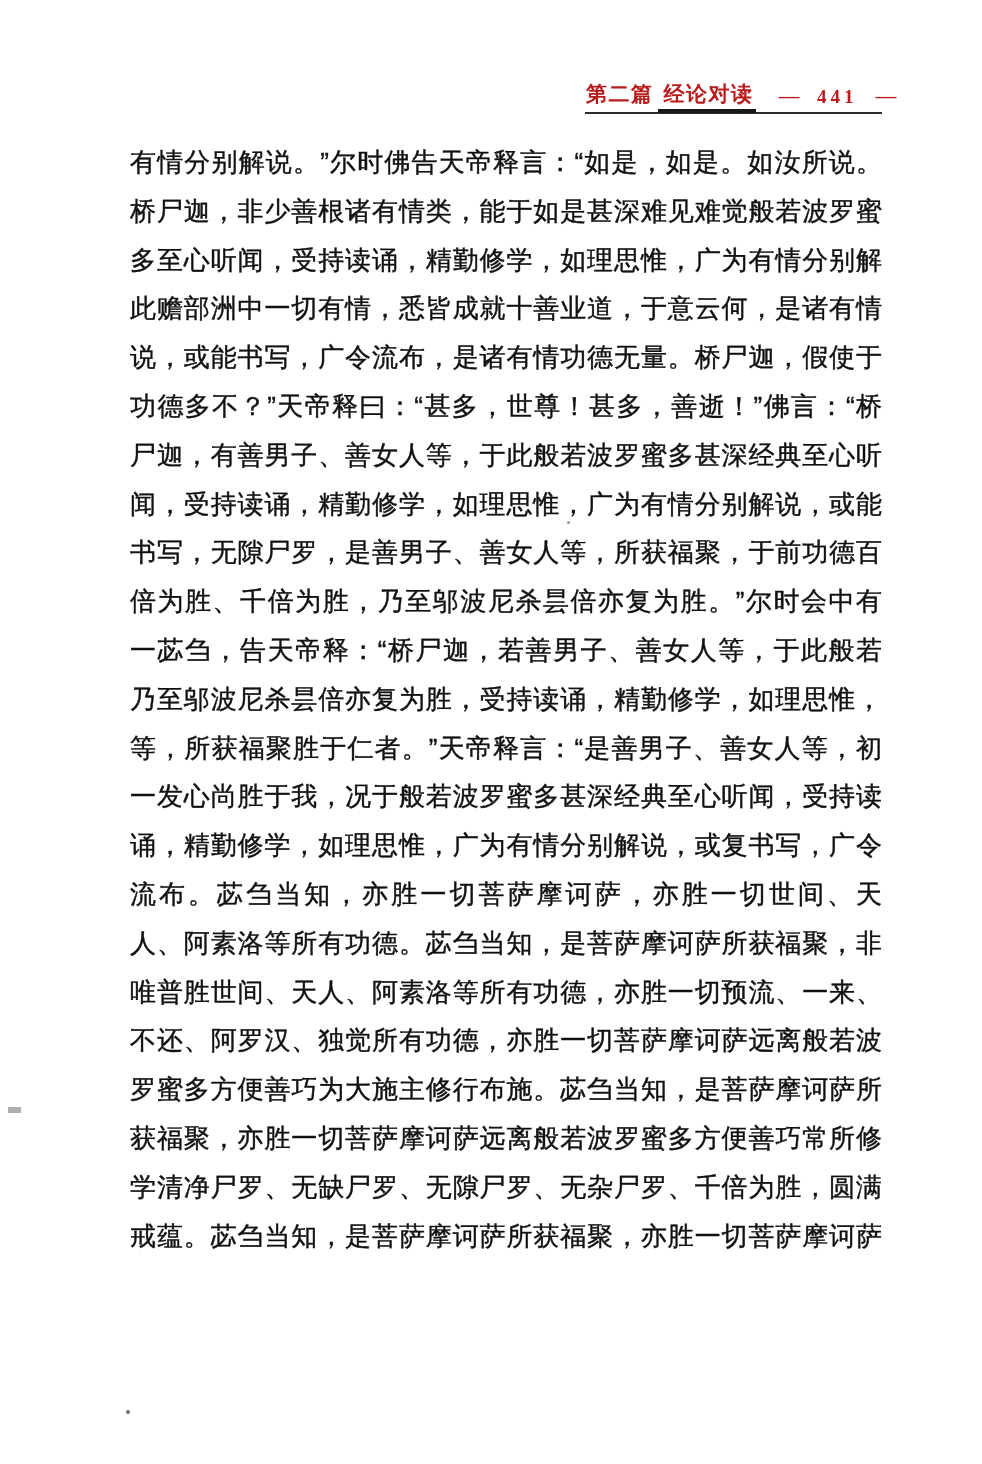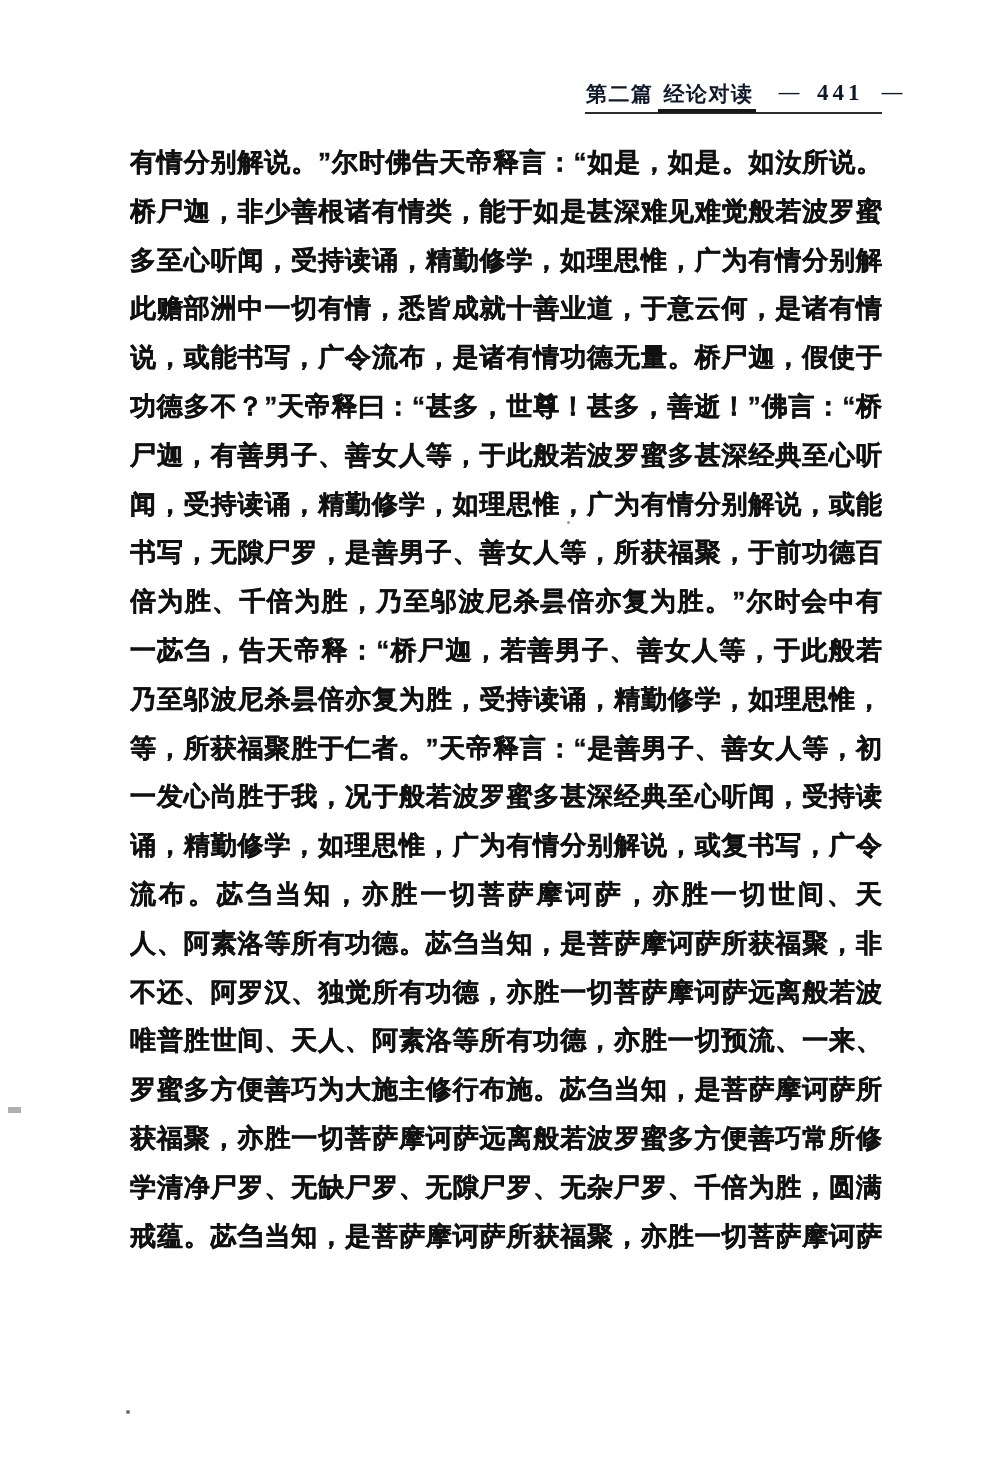--- a/index.html
+++ b/index.html
@@ -16,34 +16,34 @@
     font-family: "Liberation Sans", sans-serif;
     color: #151515;
   }
   
   .header {
     position: absolute;
     top: 80px;
     left: 586px;
     width: 300px;
     display: flex;
-    align-items: flex-start;
+    align-items: flex-end;
     font-weight: 700;
     font-size: 21px;
     letter-spacing: 1.5px;
-    color: #0f172a;
+    color: #b91c1c;
     white-space: nowrap;
   }
   .header .section { margin-right: 10px; }
   .header .title   { margin-right: 25px; }
   .header .dash-l  { margin-right: 16px; font-weight: 400; }
   .header .pageno  {
     margin-right: 18px;
     font-family: "Liberation Serif", serif;
-    font-size: 23px;
+    font-size: 19px;
     letter-spacing: 4px;
     font-weight: 600;
   }
   .header .dash-r  { font-weight: 400; }
   .rule-thin {
     position: absolute;
     left: 585px;
     top: 112px;
     width: 297px;
     height: 2px;
@@ -57,21 +57,21 @@
     height: 4px;
     background: #181818;
   }
   
   .body-text {
     position: absolute;
     left: 130px;
     top: 138px;
     width: 752px;
     font-size: 26px;
-    font-weight: 700;
+    font-weight: 400;
     line-height: 48.8px;
     color: #111111;
     -webkit-text-stroke: 0.4px #111111;
   }
   .body-text .line {
     height: 48.8px;
     overflow: hidden;
     text-align: justify;
     text-align-last: justify;
     white-space: nowrap;
@@ -131,22 +131,22 @@
       <div class="line">闻，受持读诵，精勤修学，如理思惟，广为有情分别解说，或能</div>
       <div class="line">书写，无隙尸罗，是善男子、善女人等，所获福聚，于前功德百</div>
       <div class="line">倍为胜、千倍为胜，乃至邬波尼杀昙倍亦复为胜。”尔时会中有</div>
       <div class="line">一苾刍，告天帝释：“桥尸迦，若善男子、善女人等，于此般若</div>
       <div class="line">乃至邬波尼杀昙倍亦复为胜，受持读诵，精勤修学，如理思惟，</div>
       <div class="line">等，所获福聚胜于仁者。”天帝释言：“是善男子、善女人等，初</div>
       <div class="line">一发心尚胜于我，况于般若波罗蜜多甚深经典至心听闻，受持读</div>
       <div class="line">诵，精勤修学，如理思惟，广为有情分别解说，或复书写，广令</div>
       <div class="line">流布。苾刍当知，亦胜一切菩萨摩诃萨，亦胜一切世间、天</div>
       <div class="line">人、阿素洛等所有功德。苾刍当知，是菩萨摩诃萨所获福聚，非</div>
+      <div class="line">唯普胜世间、天人、阿素洛等所有功德，亦胜一切预流、一来、</div>
       <div class="line">不还、阿罗汉、独觉所有功德，亦胜一切菩萨摩诃萨远离般若波</div>
-      <div class="line">唯普胜世间、天人、阿素洛等所有功德，亦胜一切预流、一来、</div>
       <div class="line">罗蜜多方便善巧为大施主修行布施。苾刍当知，是菩萨摩诃萨所</div>
       <div class="line">获福聚，亦胜一切菩萨摩诃萨远离般若波罗蜜多方便善巧常所修</div>
       <div class="line">学清净尸罗、无缺尸罗、无隙尸罗、无杂尸罗、千倍为胜，圆满</div>
       <div class="line">戒蕴。苾刍当知，是菩萨摩诃萨所获福聚，亦胜一切菩萨摩诃萨</div>
     </div>
 
   <div class="speck-a"></div>
   <div class="speck-b"></div>
   <div class="speck-c"></div>
 

